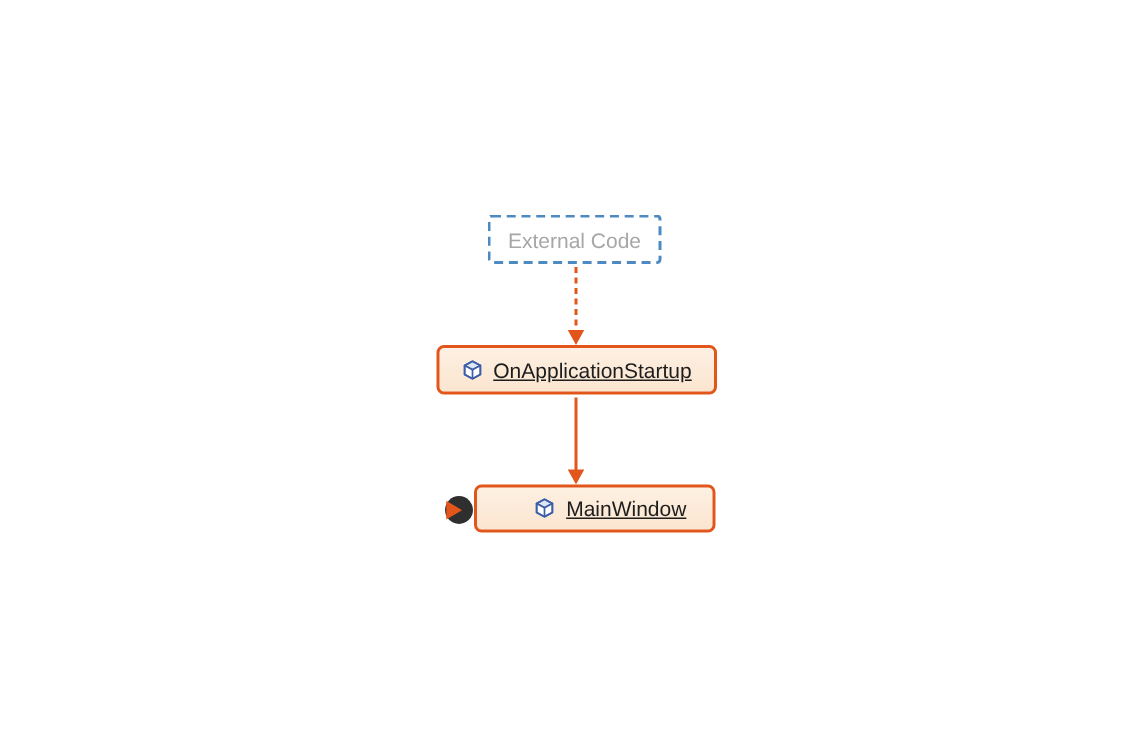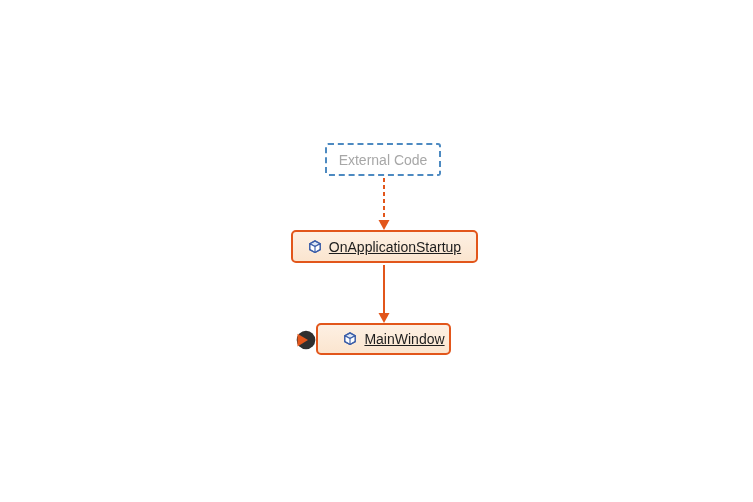--- a/index.html
+++ b/index.html
@@ -64,21 +64,21 @@
   }
   .node.onapp {
     left: 291px;
     top: 202px;
     width: 187px;
     height: 33px;
   }
   .node.mainwin {
     left: 316px;
     top: 295px;
-    width: 135px;
+    width: 161px;
     height: 32px;
     padding-left: 21px;
   }
   .cube-icon {
     flex: 0 0 auto;
     display: block;
   }
   .cube-edge {
     fill: none;
     stroke: var(--icon-blue, #3d5fa9);

